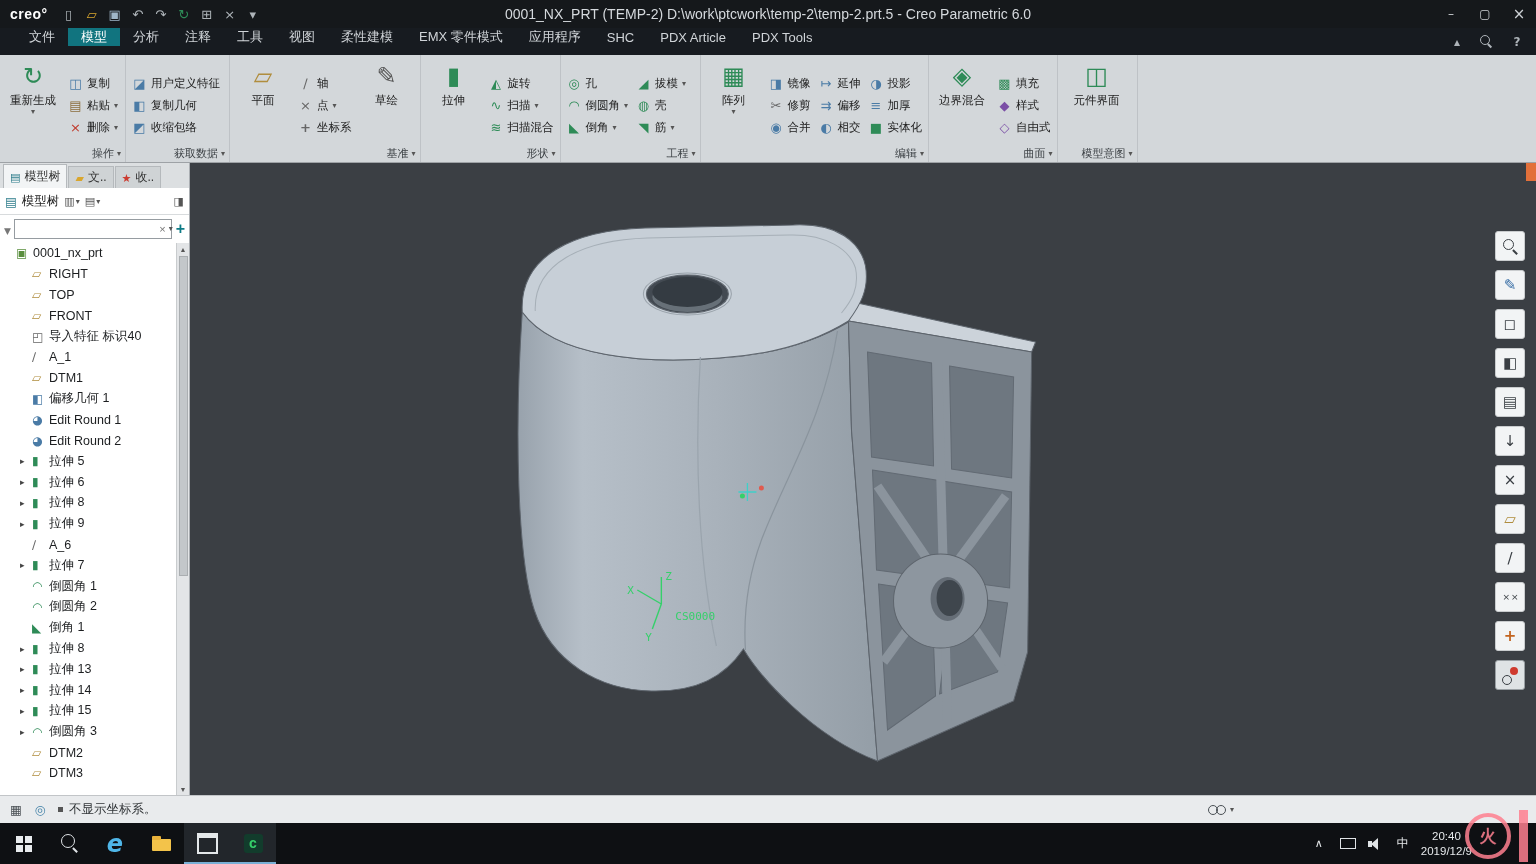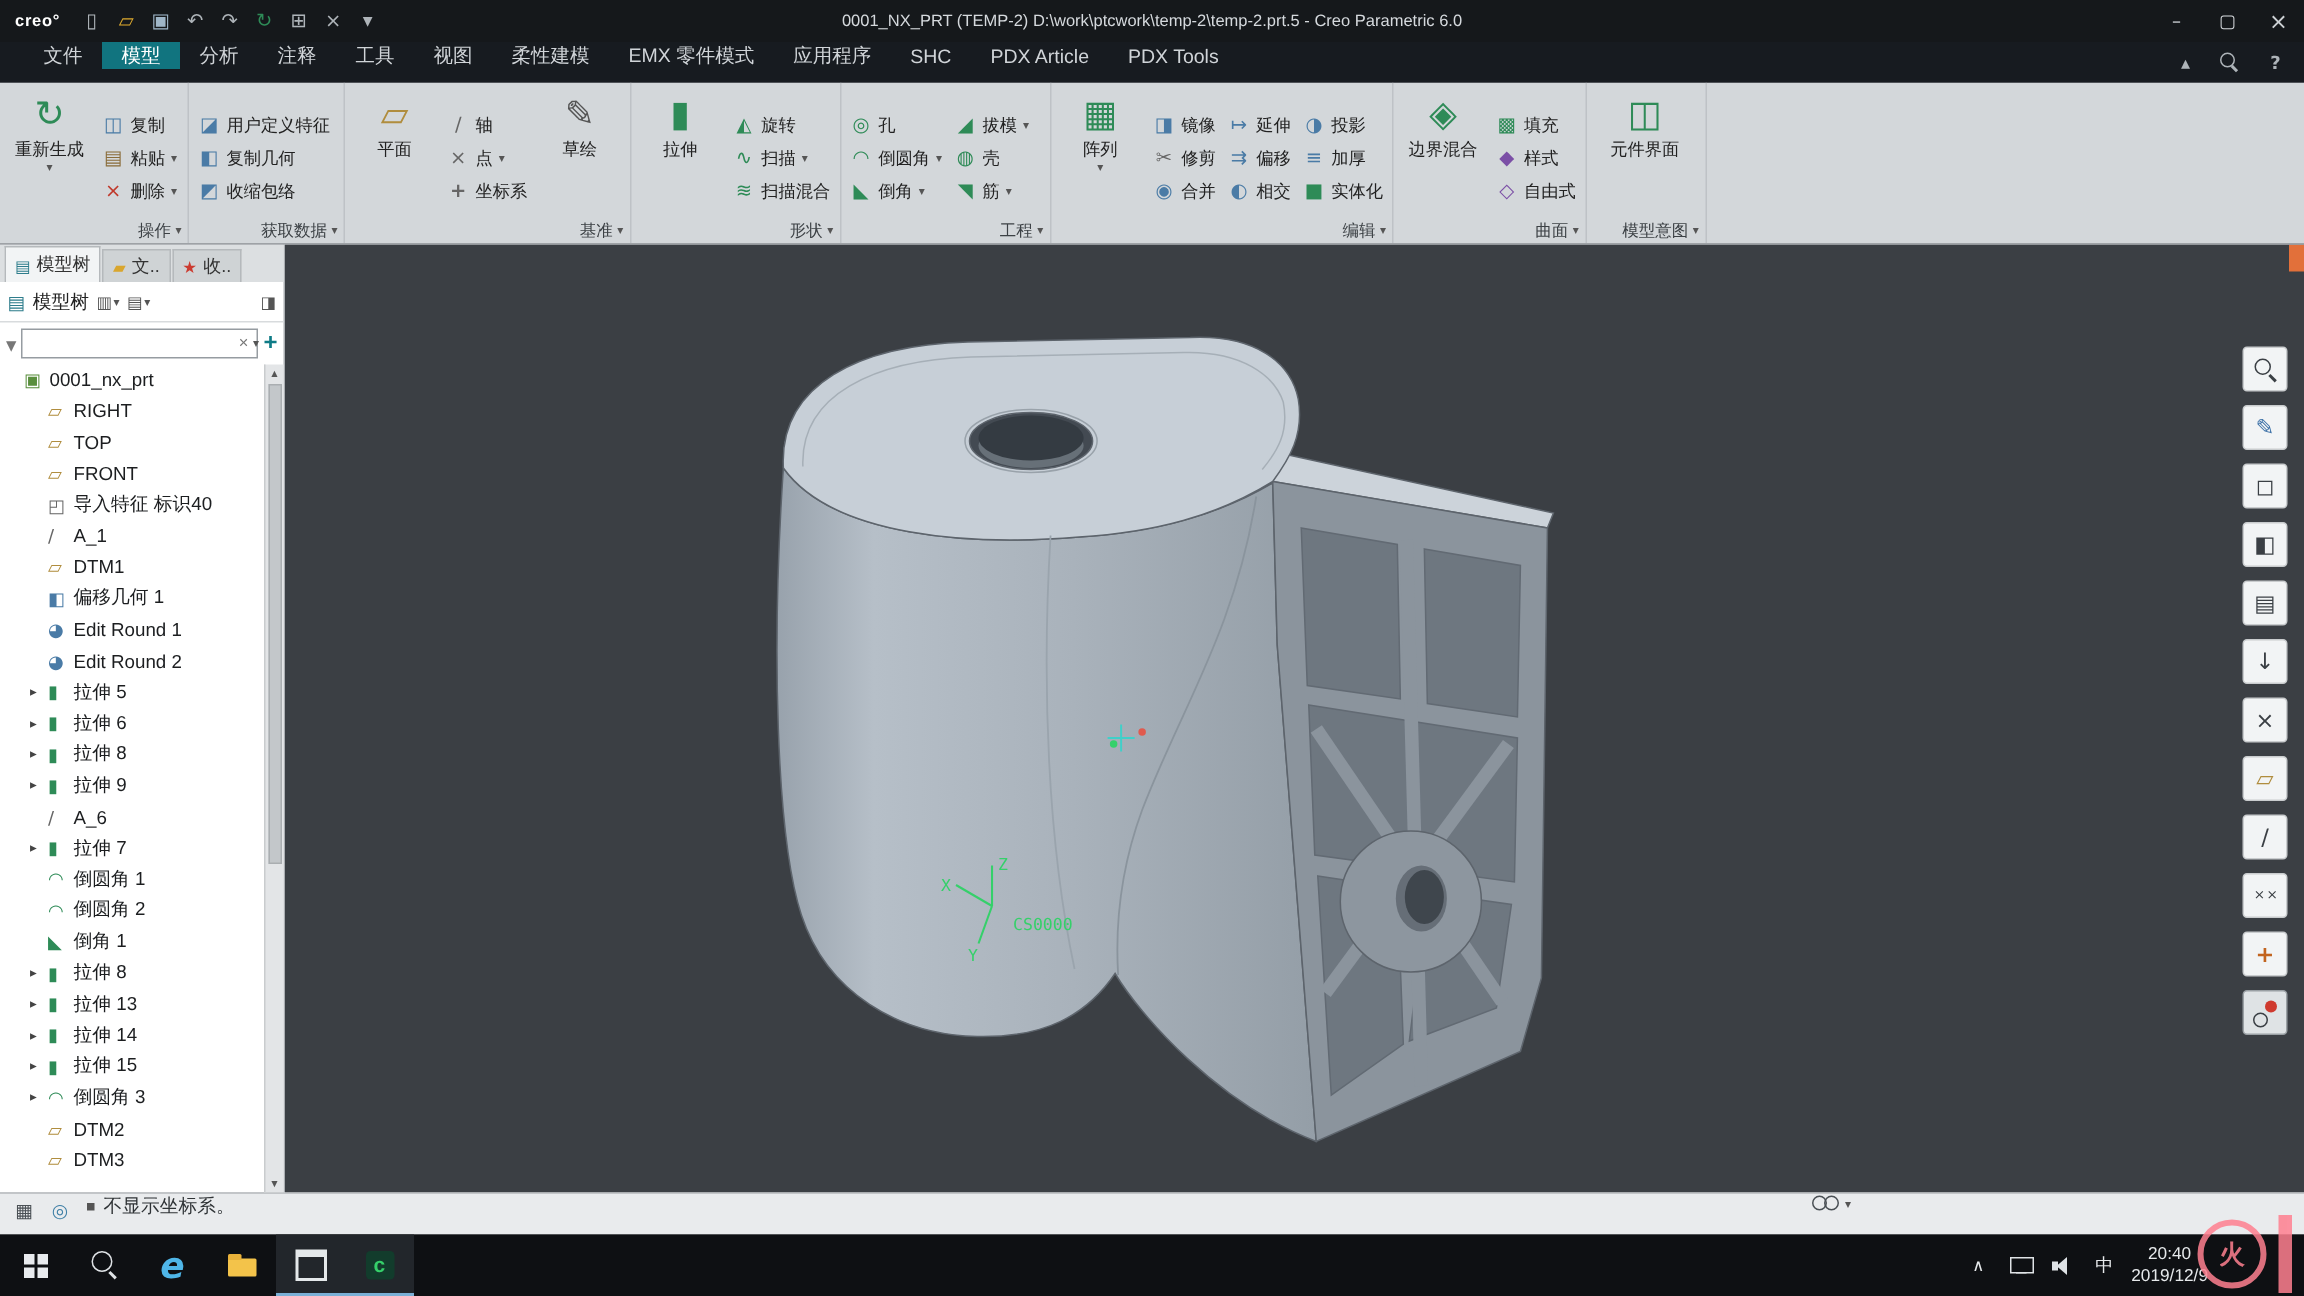--- a/index.html
+++ b/index.html
@@ -1,23 +1,23 @@
 <!DOCTYPE html>
 <html><head>
 <meta charset="utf-8">
 <style>
 *{margin:0;padding:0;box-sizing:border-box}
 html,body{width:1536px;height:864px;overflow:hidden;font-family:"Liberation Sans","DejaVu Sans",sans-serif;background:#3b3f44;position:relative}
 
 
 .titlebar{position:absolute;top:0;left:0;right:0;height:28px;background:#15181b;display:flex;align-items:center;color:#cdd1d5;z-index:30}
-.logo{font-size:11px;font-weight:bold;color:#fff;letter-spacing:.5px;margin:0 10px 0 10px}
+.logo{font-size:14px;font-weight:bold;color:#fff;letter-spacing:.5px;margin:0 10px 0 10px}
 .qat{display:flex;align-items:center;gap:1px}
 .qbtn{width:22px;height:22px;display:flex;align-items:center;justify-content:center;font-size:13px;color:#aeb4b9}
-.title-text{position:absolute;left:0;right:0;text-align:center;font-size:11px;color:#d5d9dd;pointer-events:none}
+.title-text{position:absolute;left:0;right:0;text-align:center;font-size:14px;color:#d5d9dd;pointer-events:none}
 .winbtns{margin-left:auto;display:flex;z-index:2}
 .winbtn{width:34px;height:28px;display:flex;align-items:center;justify-content:center;font-size:12px;color:#cdd1d5}
 
 
 .tabbar{position:absolute;top:28px;left:0;right:0;height:27px;background:#171b20;display:flex;align-items:flex-start;padding-left:16px;z-index:29}
 .rtab{padding:0 13px;display:flex;align-items:center;font-size:13px;color:#d0d4d8;white-space:nowrap}
 .rtab[data-active="true"]{background:#11747f;color:#fff}
 .tabbar-right{position:absolute;right:8px;top:0;height:27px;display:flex;align-items:center;gap:8px}
 .rtool{position:relative;width:22px;height:24px;display:flex;align-items:center;justify-content:center;color:#aeb4b9;font-size:12px}
 
@@ -147,21 +147,21 @@
 [data-icon="capture"]::before{content:"↓"}
 [data-icon="datum-display"]::before{content:"×"}
 [data-icon="plane-display"]::before{content:"▱";color:#b08d3e}
 [data-icon="annotation-display"]::before{content:"∕"}
 [data-icon="point-display"]::before{content:"× ×";font-size:9px;letter-spacing:-1px}
 [data-icon="csys-display"]::before{content:"+";color:#c2641f;font-weight:bold}
 [data-icon="spin-center"]::before{content:"";position:absolute;left:6px;top:14px;width:8px;height:8px;border:1.6px solid #3a3f44;border-radius:50%}
 [data-icon="spin-center"]::after{content:"";position:absolute;right:6px;top:6px;width:8px;height:8px;background:#cf3a2e;border-radius:50%}
 
 
-.statusbar{position:absolute;left:0;right:0;top:795px;height:28px;background:#e9ebed;border-top:1px solid #c2c5c8;display:flex;align-items:flex-start;gap:8px;padding:0 6px;font-size:12.5px;color:#2f3336;z-index:30}
+.statusbar{position:absolute;left:0;right:0;top:795px;height:28px;background:#e9ebed;border-top:1px solid #c2c5c8;display:flex;align-items:center;gap:8px;padding:0 6px;font-size:12.5px;color:#2f3336;z-index:30}
 .sico{width:20px;height:20px;display:flex;align-items:center;justify-content:center}
 .smsg{display:flex;align-items:center;gap:6px}
 .sbullet{width:5px;height:5px;background:#555}
 .sb-search{position:absolute;left:1208px;display:flex;align-items:center;gap:4px;color:#4a5055}
 .binoc{position:relative;width:18px;height:12px}
 .binoc::before,.binoc::after{content:"";position:absolute;top:1px;width:8px;height:8px;border:1.6px solid #4a5055;border-radius:50%}
 .binoc::before{left:0}
 .binoc::after{right:0}
 
 

